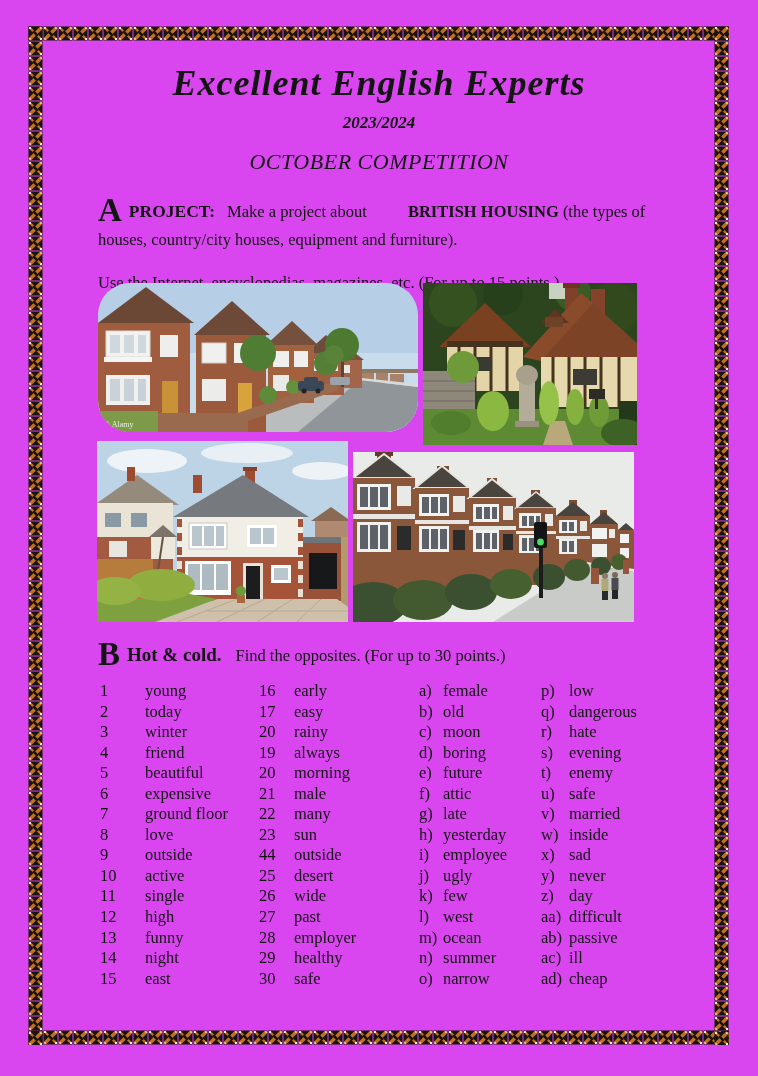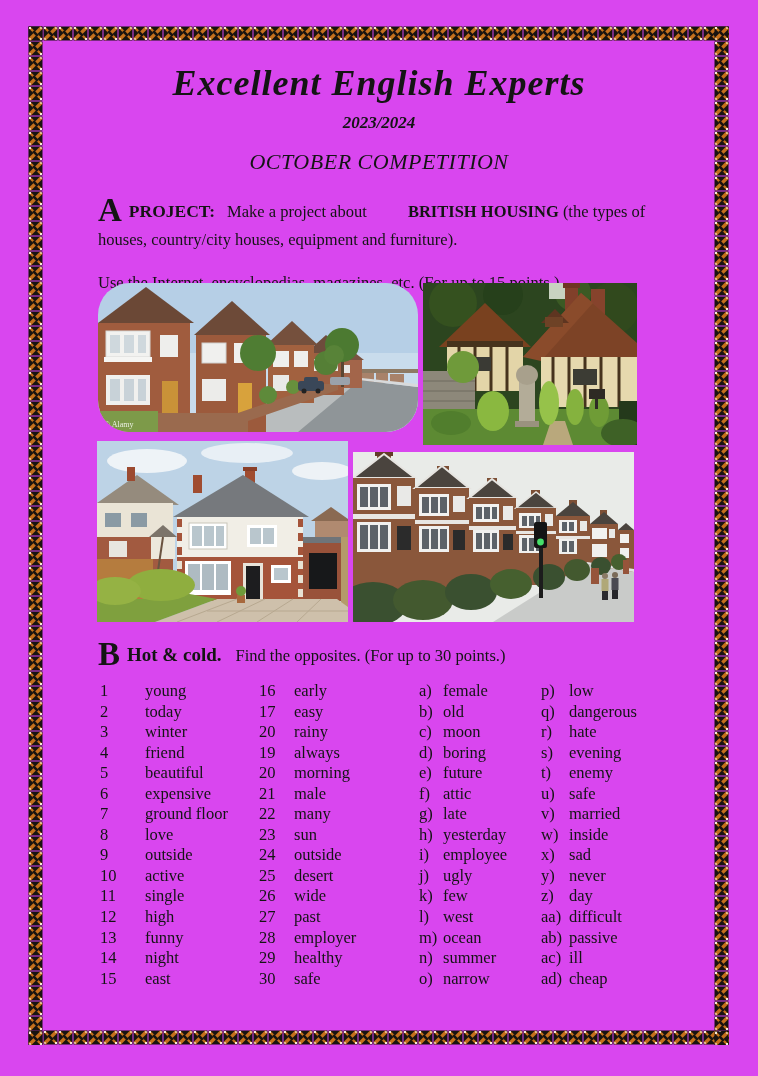--- a/index.html
+++ b/index.html
@@ -2824,21 +2824,21 @@
         </div>
         <div class="wrow">
           <span class="wkey">22</span>
           <span class="wword">many</span>
         </div>
         <div class="wrow">
           <span class="wkey">23</span>
           <span class="wword">sun</span>
         </div>
         <div class="wrow">
-          <span class="wkey">24</span>
+          <span class="wkey">44</span>
           <span class="wword">outside</span>
         </div>
         <div class="wrow">
           <span class="wkey">25</span>
           <span class="wword">desert</span>
         </div>
         <div class="wrow">
           <span class="wkey">26</span>
           <span class="wword">wide</span>
         </div>

